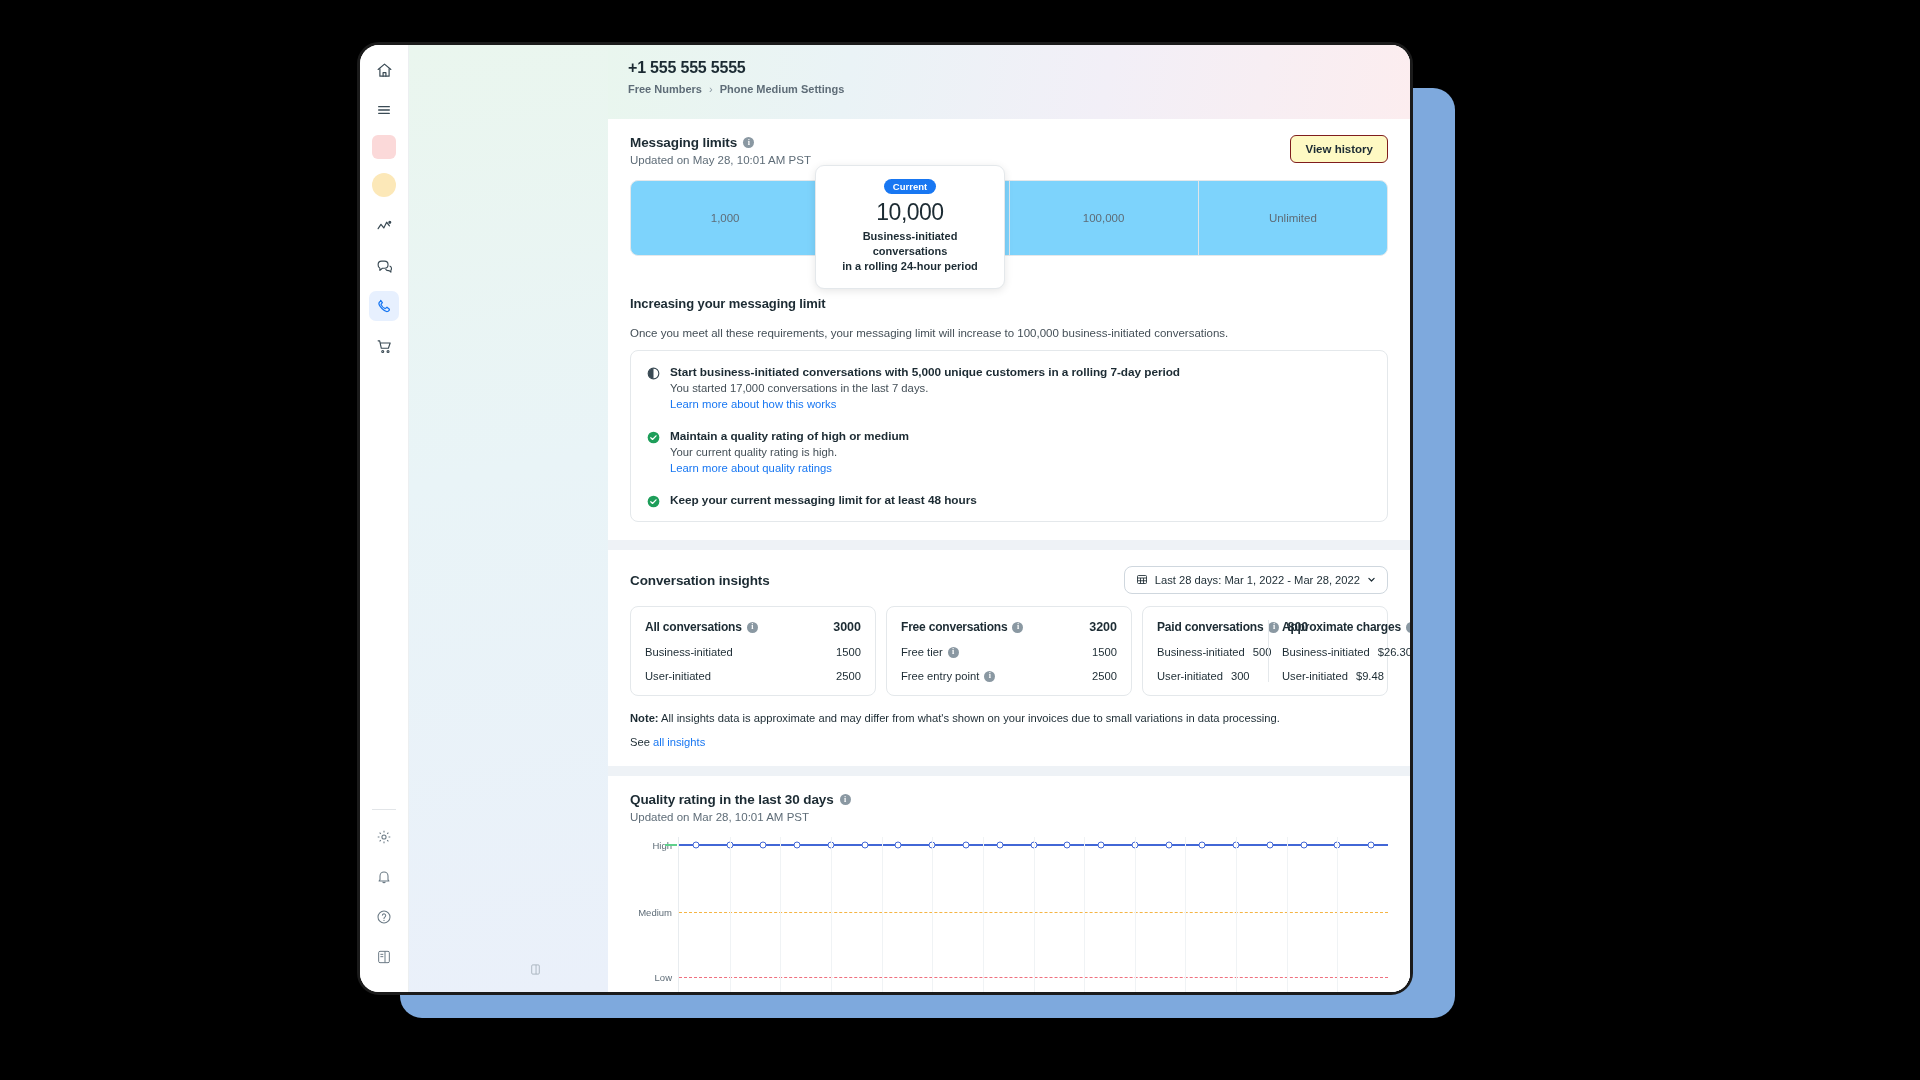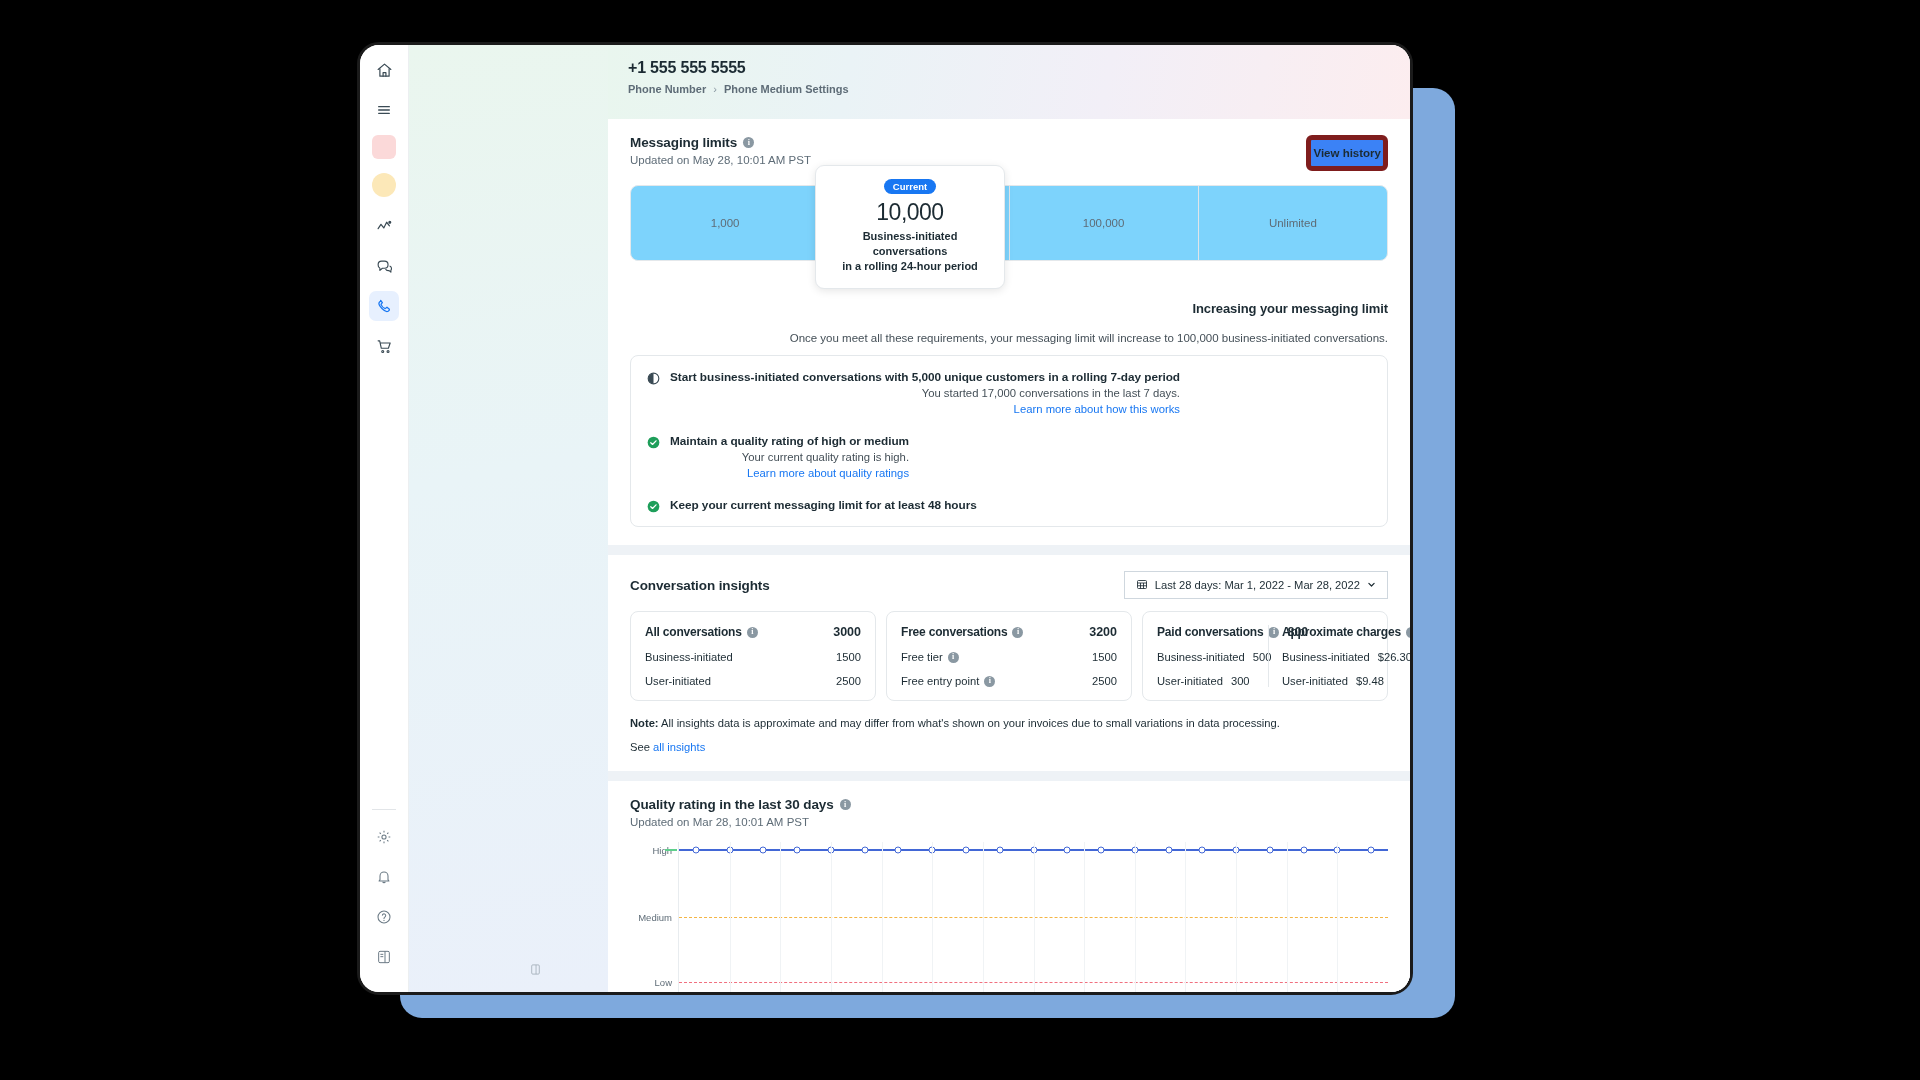--- a/index.html
+++ b/index.html
@@ -120,22 +120,22 @@
   .info-dot {
     width:11px; height:11px; border-radius:50%;
     background:#8A98A2; color:#fff;
     font-size:8px; font-weight:700;
     display:inline-flex; align-items:center; justify-content:center;
     font-family:"Liberation Serif", serif;
     line-height:1;
   }
 
   .btn-outline {
-    border:5px solid #7f1d1d; background:#3b82f6;
-    border-radius:6px; padding:7px 2px;
+    border:1px solid #7f1d1d; background:#fef9c3;
+    border-radius:6px; padding:7px 14px;
     font-size:11.5px; color:#1C2B33; font-weight:600;
     cursor:pointer; white-space:nowrap;
   }
 
   
   #tier-bar {
     margin-top: 14px;
     display:flex;
     border:1px solid #E4E8EB;
     border-radius:8px;
@@ -189,21 +189,21 @@
   .req-title { font-size:11.8px; font-weight:800; color:#1C2B33; letter-spacing:-0.05px; }
   .req-detail { font-size:11.3px; color:#444F57; margin-top:3px; }
   .req-link { font-size:11.3px; color:#1877F2; margin-top:2px; cursor:pointer; display:inline-block;}
   .req-icon { width:13px; height:13px; flex:0 0 13px; margin-top:1px; }
 
   
   #insights-head { display:flex; align-items:center; justify-content:space-between; }
   #date-picker {
     display:flex; align-items:center; gap:7px;
     border:1px solid #CFD7DE; background:#fff;
-    border-radius:0; padding:6px 11px;
+    border-radius:8px; padding:6px 11px;
     font-size:11.2px; color:#1C2B33; cursor:pointer; white-space:nowrap;
   }
 
   #insight-cards { display:flex; margin-top:12px; gap:10px; }
   .ins-card {
     flex:1 1 0;
     border:1px solid #E4E8EB; border-radius:8px;
     padding: 13px 14px 13px 14px;
     min-width:0;
   }
@@ -343,21 +343,21 @@
             <line x1="13" y1="3.5" x2="13" y2="20.5"></line>
         </svg>
       </div>
     </div>
 
     <div id="main-col">
 
       <div id="page-header">
         <div id="page-title">+1 555 555 5555</div>
         <div id="breadcrumb">
-          <span>Phone Number</span>
+          <span>Free Numbers</span>
           <span class="crumb-sep">›</span>
           <span>Phone Medium Settings</span>
         </div>
       </div>
 
       <div id="content">
 
         <div class="panel">
           <div class="panel-head-row">
             <div>
@@ -387,21 +387,21 @@
 
           <div id="current-tooltip">
             <span id="current-badge">Current</span>
             <div id="current-value">10,000</div>
             <div id="current-desc">
               <span>Business-initiated conversations</span><br>
               <span>in a rolling 24-hour period</span>
             </div>
           </div>
 
-          <div style="margin-top:40px;text-align:right;">
+          <div style="margin-top:40px;">
             <div class="sec-title">Increasing your messaging limit</div>
             <div class="sec-desc">Once you meet all these requirements, your messaging limit will increase to 100,000 business-initiated conversations.</div>
 
             <div id="req-card">
 
               <div class="req-row">
                 <span class="req-icon">
                   <svg width="13" height="13" viewBox="0 0 20 20">
                     <circle cx="10" cy="10" r="8.2" fill="none" stroke="#3A4A54" stroke-width="1.7"></circle>
                     <path d="M10 1.8 A8.2 8.2 0 0 0 10 18.2 Z" fill="#3A4A54"></path>

